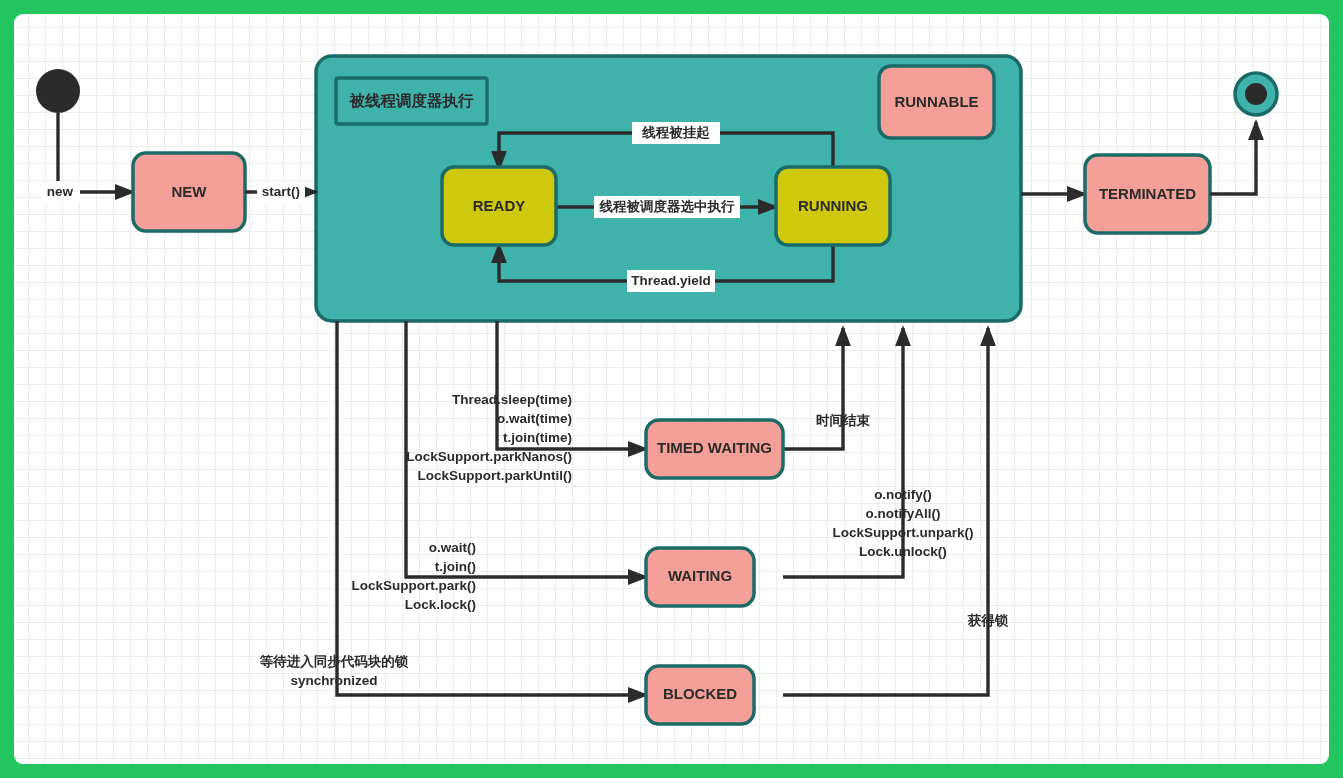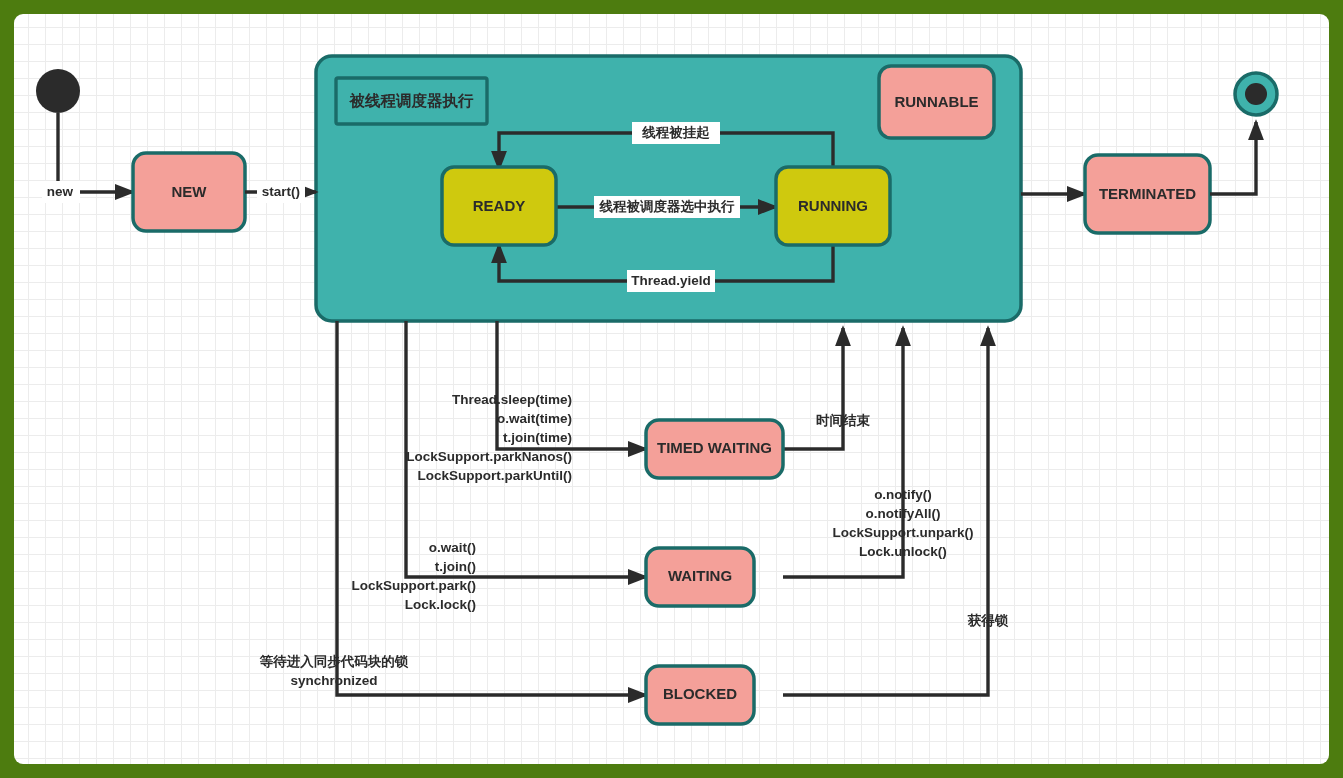--- a/index.html
+++ b/index.html
@@ -5,21 +5,21 @@
   html, body {
     margin: 0;
     padding: 0;
     background: #000000;
     font-family: "Liberation Sans", sans-serif;
   }
   #page {
     position: relative;
     width: 1343px;
     height: 778px;
-    background: #4d7c0f;
+    background: #22c55e;
     overflow: hidden;
   }
   #canvas-frame {
     position: absolute;
     left: 14px;
     top: 14px;
     width: 1315px;
     height: 750px;
     background-color: #ffffff;
     background-image:

